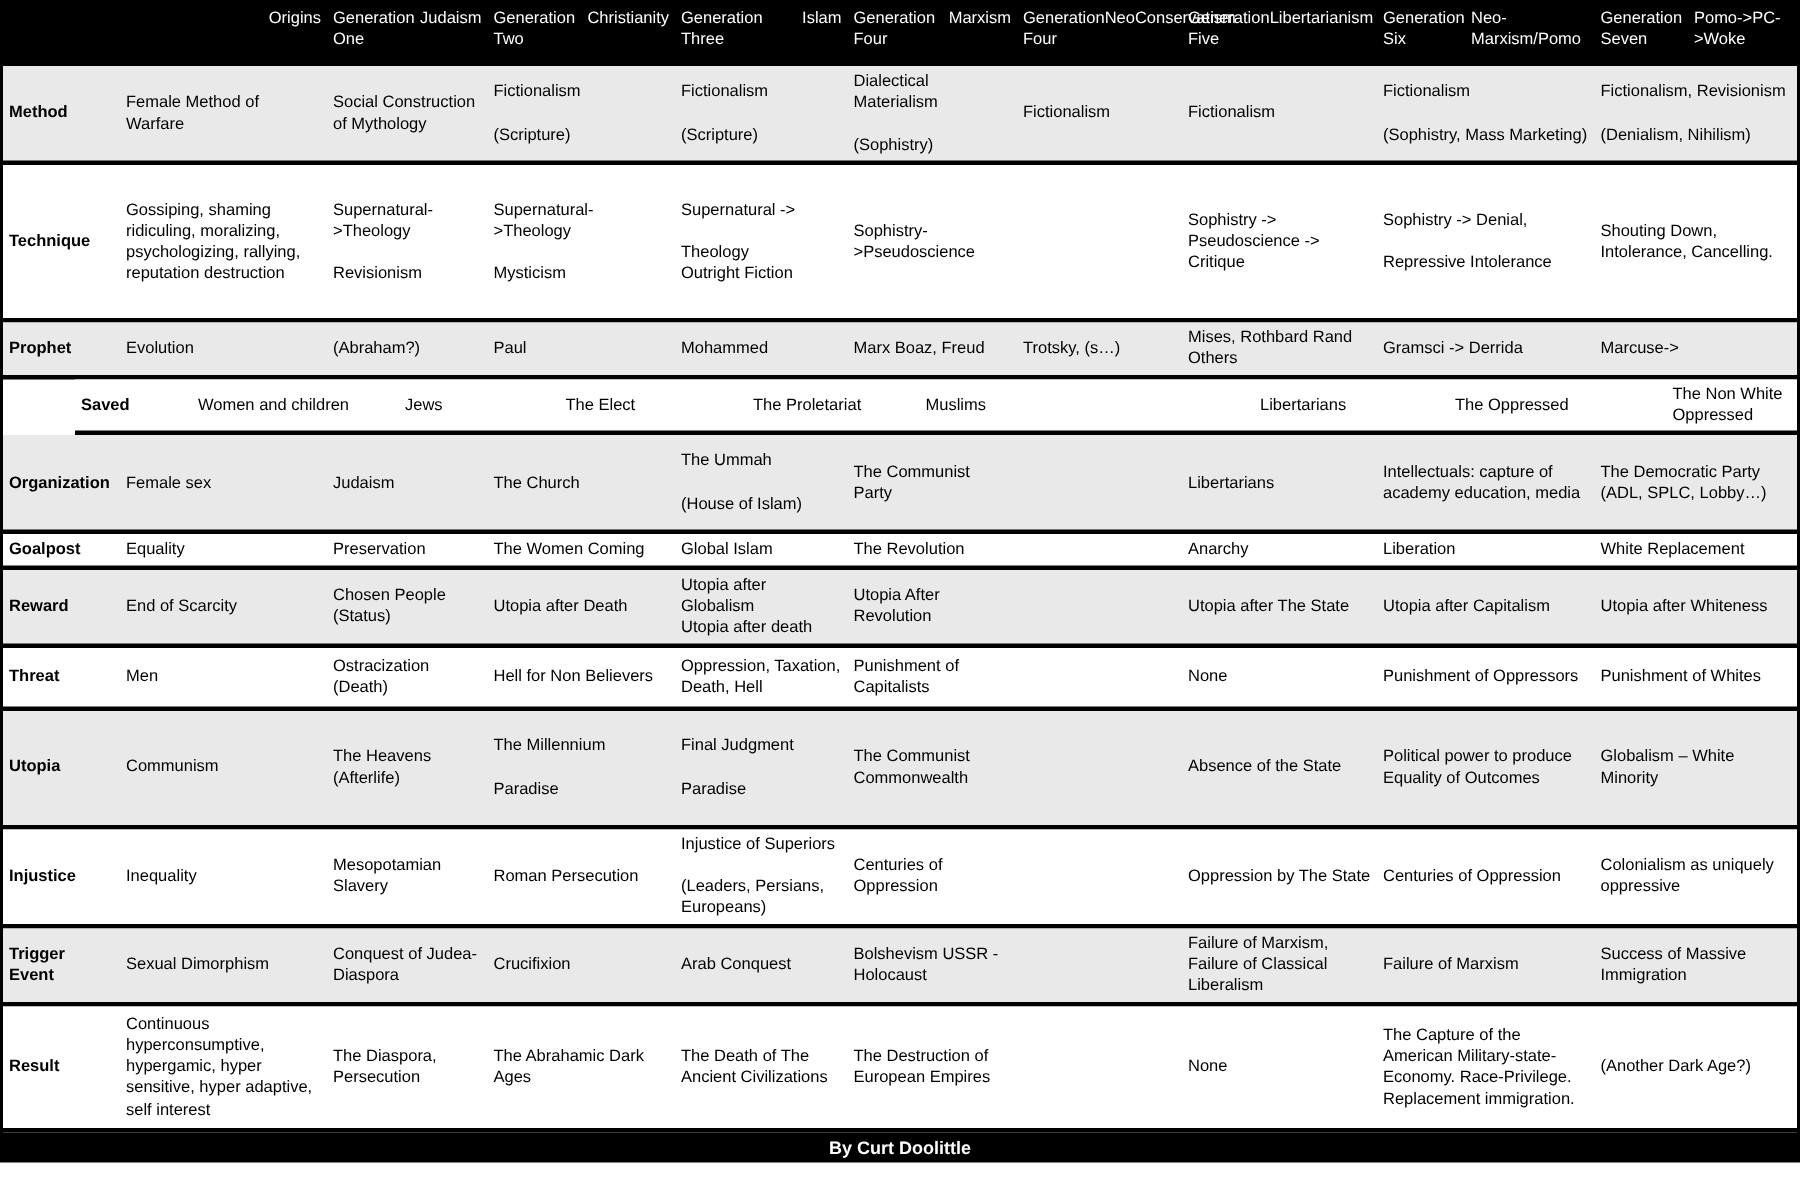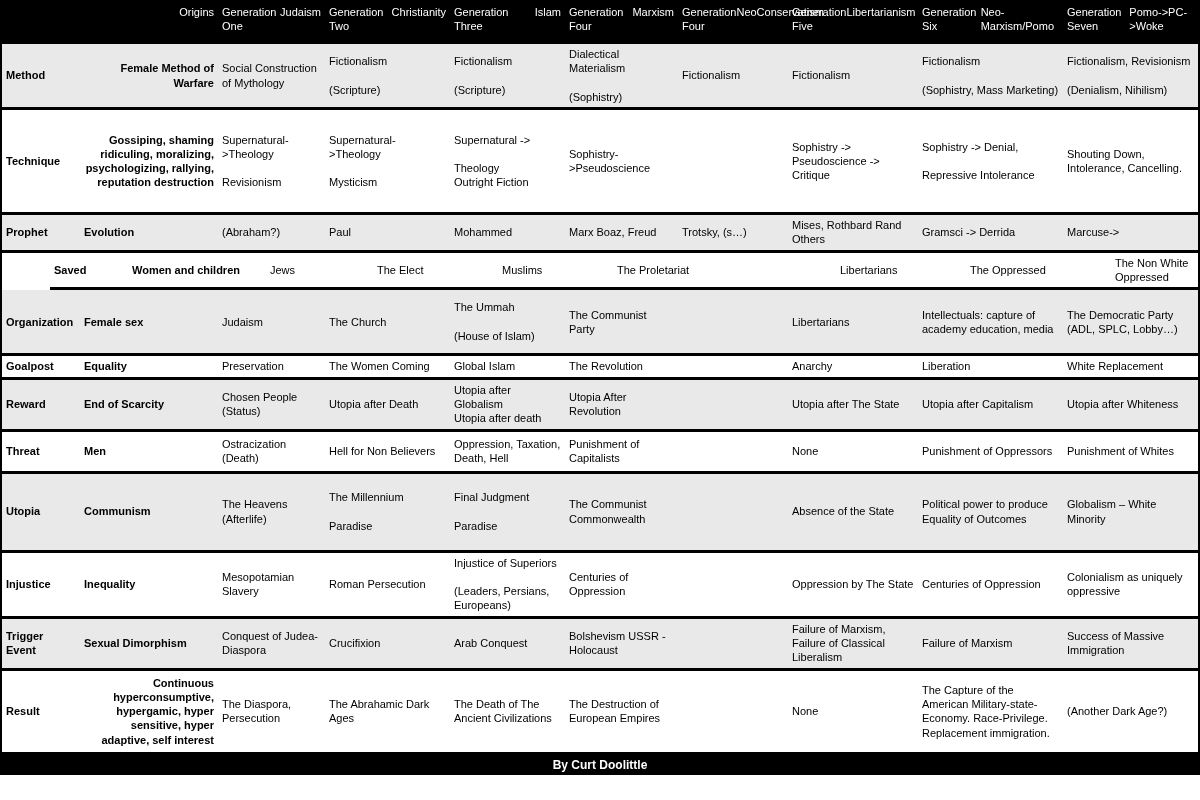--- a/index.html
+++ b/index.html
@@ -42,21 +42,21 @@
     display: flex;
     align-items: center;
     padding: 3px 4px;
     font-size: 11px;
     line-height: 1.3;
     white-space: pre-line;
     overflow-wrap: break-word;
     min-width: 0;
   }
   .cell.label { font-weight: bold; }
-  .cell.origins { font-weight: bold; text-align: right; }
+  .cell.origins { font-weight: normal; }
   .r1  { min-height: 64px; }
   .r2  { min-height: 105px; }
   .r3  { min-height: 34px; }
   .r4  { min-height: 31px; }
   .r5  { min-height: 33px; margin-left: 48px; }
   .r6  { min-height: 66px; }
   .r7  { min-height: 22px; }
   .r8  { min-height: 46px; }
   .r9  { min-height: 42px; }
   .r10 { min-height: 79px; }
@@ -182,22 +182,22 @@
       <div class="cell">Gramsci -&gt; Derrida</div>
       <div class="cell">Marcuse-&gt;</div>
     </div>
 
 
     <div class="grid-row body-row r5">
       <div class="cell label">Saved</div>
       <div class="cell origins">Women and children</div>
       <div class="cell">Jews</div>
       <div class="cell">The Elect</div>
+      <div class="cell">The Proletariat</div>
       <div class="cell">Muslims</div>
-      <div class="cell">The Proletariat</div>
       <div class="cell"></div>
       <div class="cell">Libertarians</div>
       <div class="cell">The Oppressed</div>
       <div class="cell">The Non White Oppressed</div>
     </div>
 
     <div class="grid-row body-row r6">
       <div class="cell label">Organization</div>
       <div class="cell origins">Female sex</div>
       <div class="cell">Judaism</div>

